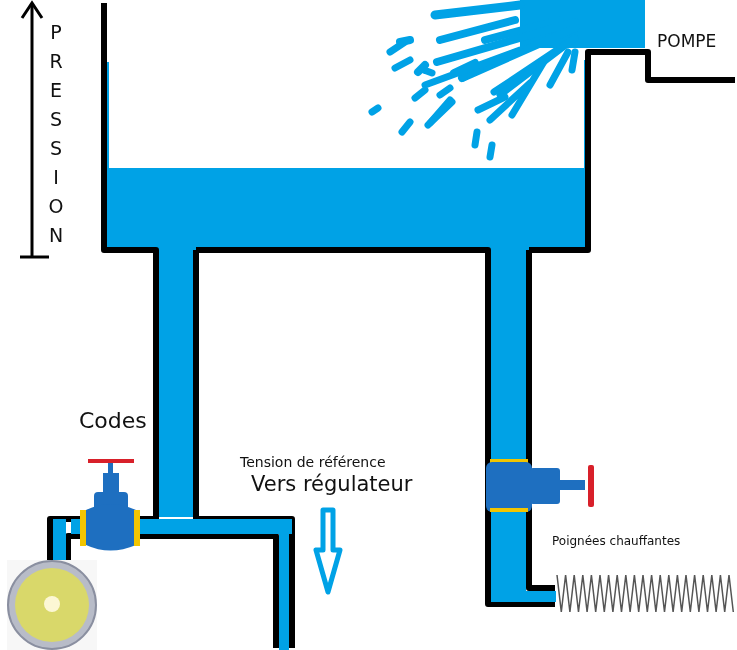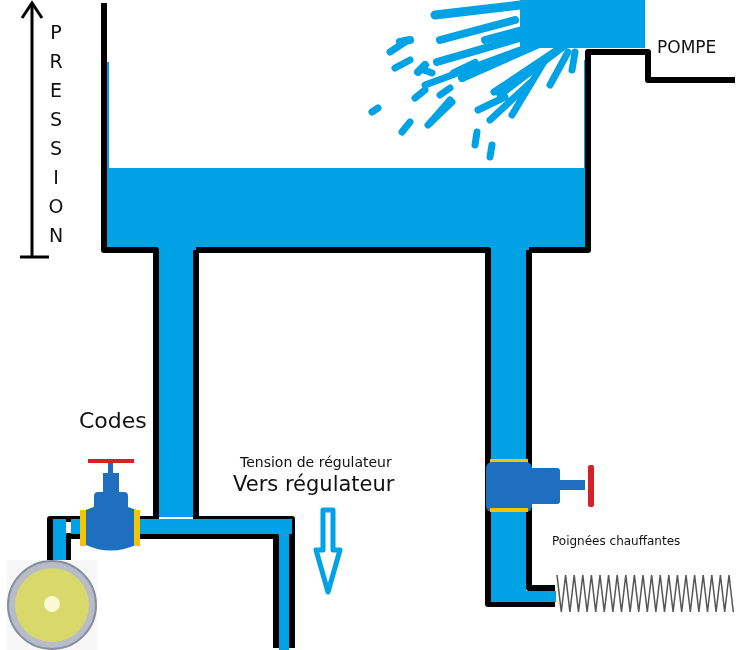--- a/index.html
+++ b/index.html
@@ -116,17 +116,17 @@
   <span>P</span>
   <span>R</span>
   <span>E</span>
   <span>S</span>
   <span>S</span>
   <span>I</span>
   <span>O</span>
   <span>N</span>
 </div>
 
-<div class="lbl" style="left:657px;top:37px;font-size:17px;">POMPE</div>
+<div class="lbl" style="left:657px;top:31px;font-size:17px;">POMPE</div>
 <div class="lbl" style="left:79px;top:408px;font-size:22px;">Codes</div>
-<div class="lbl" style="left:240px;top:454px;font-size:14px;">Tension de régulateur</div>
-<div class="lbl" style="left:233px;top:472px;font-size:21px;">Vers régulateur</div>
+<div class="lbl" style="left:240px;top:454px;font-size:14px;">Tension de référence</div>
+<div class="lbl" style="left:251px;top:472px;font-size:21px;">Vers régulateur</div>
 <div class="lbl" style="left:552px;top:534px;font-size:12px;">Poignées chauffantes</div>
 
 </body></html>

